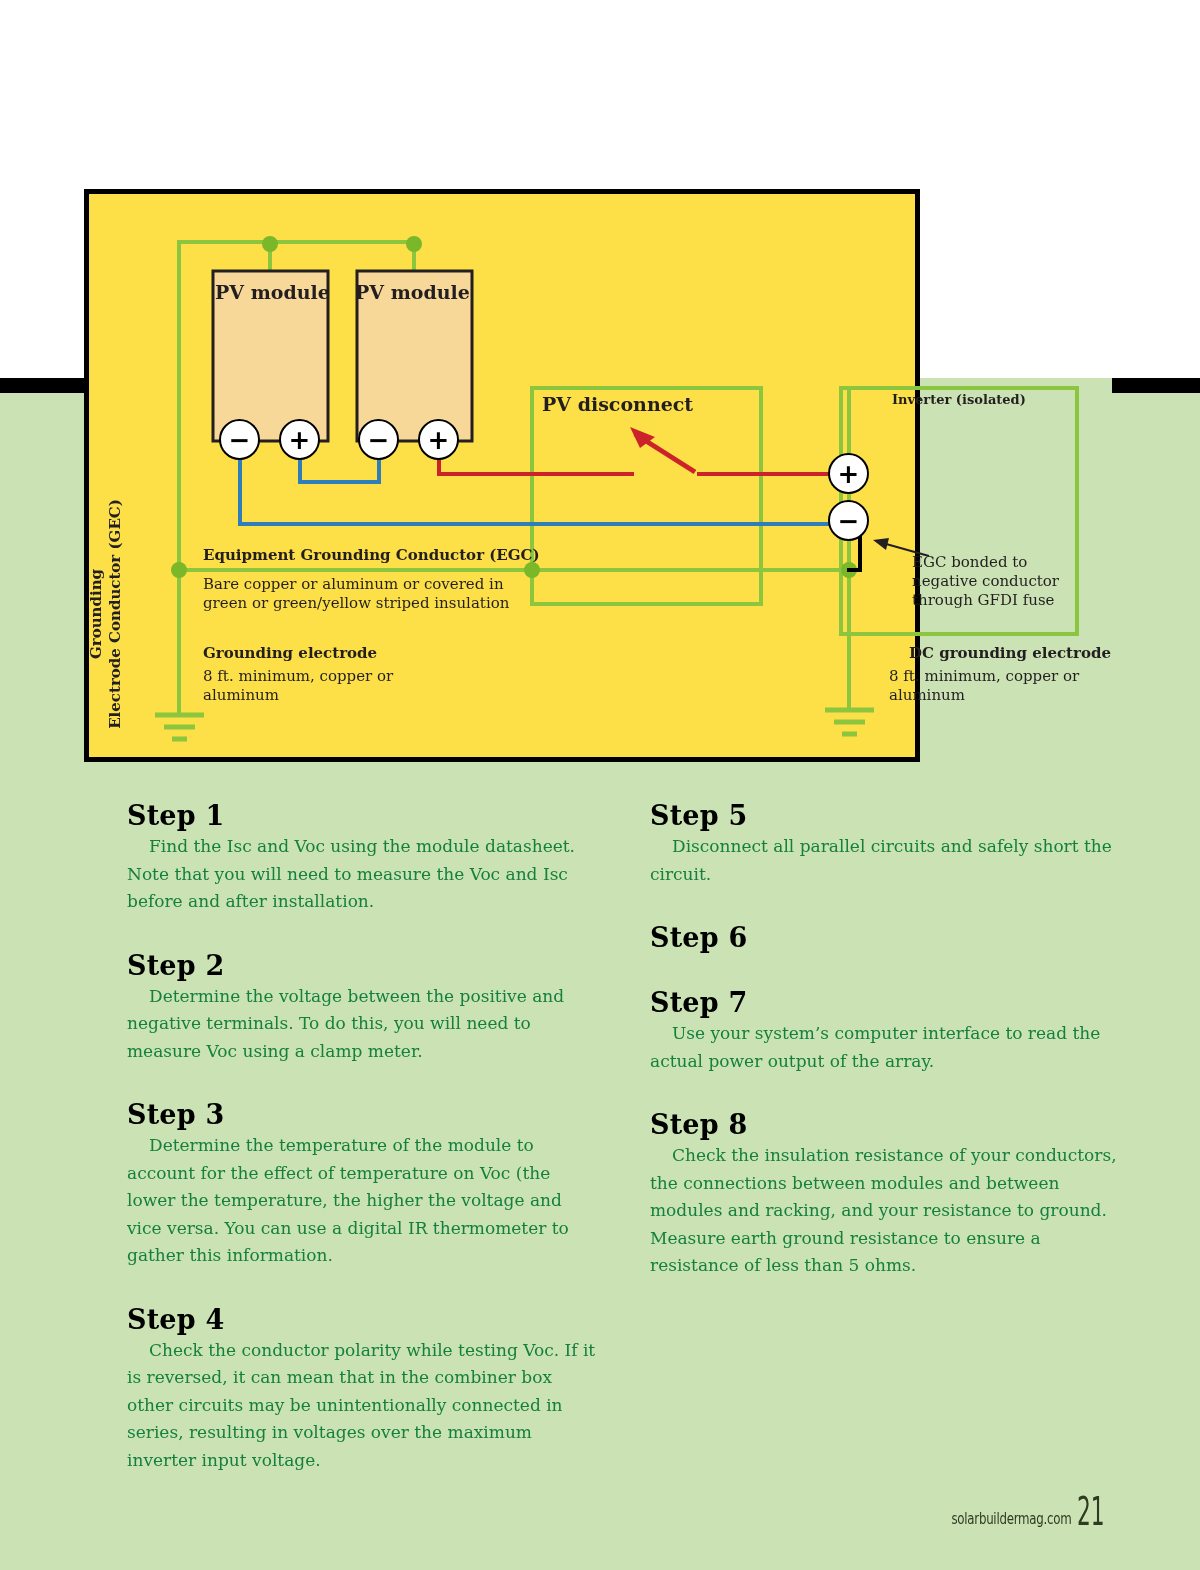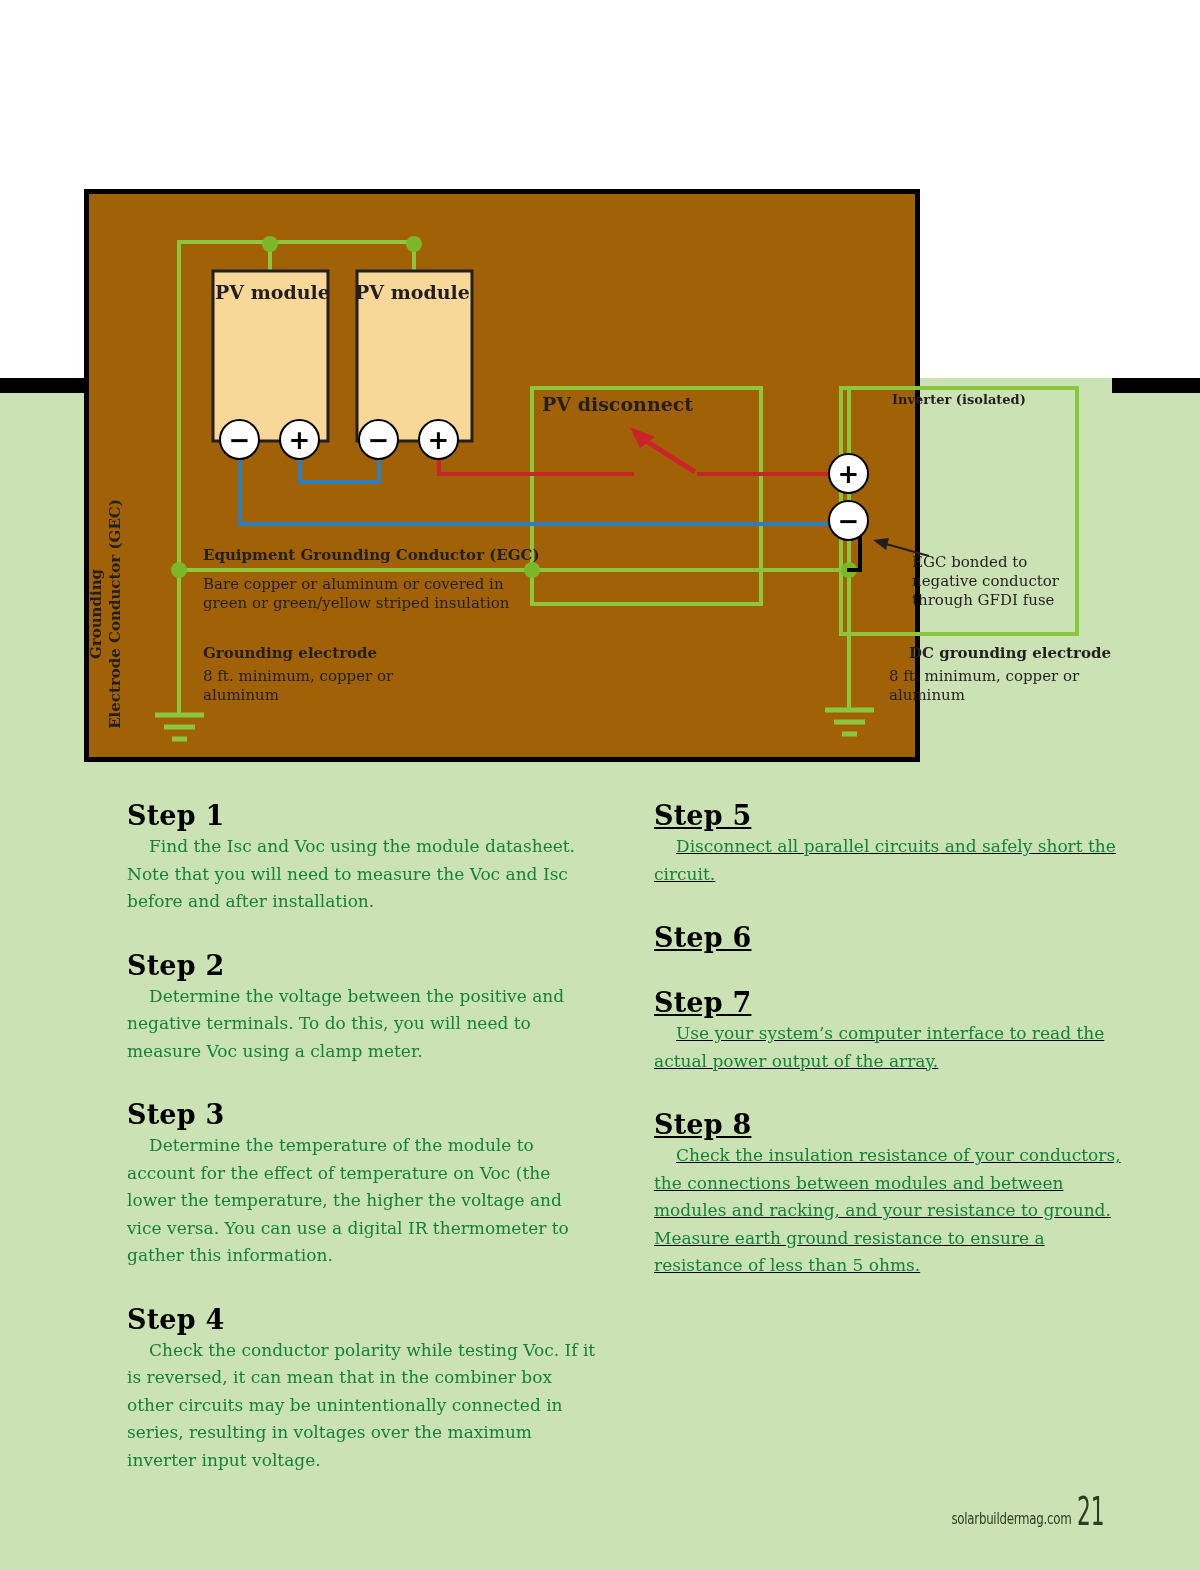--- a/index.html
+++ b/index.html
@@ -38,21 +38,21 @@
   #black-bar-left  { left: 0;     width: 86px; }
   #black-bar-right { left: 1112px; width: 88px; }
 
   
   #figure {
     position: absolute;
     left: 84px;
     top: 189px;
     width: 836px;
     height: 573px;
-    background: #a16207;
+    background: #fde047;
     border: 5px solid #000000;
     box-sizing: border-box;
   }
   #figure-canvas {
     position: absolute;
     left: 0; top: 0;
     width: 100%; height: 100%;
   }
   #figure-canvas svg { display: block; }
 
@@ -130,28 +130,28 @@
   #terminal-m2-pos { left: 329px; top: 225px; }
   #terminal-inv-pos { left: 739px; top: 259px; }
   #terminal-inv-neg { left: 739px; top: 306px; }
 
   
   #steps {
     position: absolute;
     left: 0; top: 800px;
     width: 1200px;
     display: flex;
-    gap: 4px;
+    gap: 12px;
   }
   .step-col {
     width: 500px;
     box-sizing: border-box;
   }
   #step-col-left  { margin-left: 127px; }
-  #step-col-right { margin-left: 23px; text-decoration: underline; }
+  #step-col-right { margin-left: 11px; }
 
   .step-block { margin-bottom: 34px; }
   .step-heading {
     font-family: "DejaVu Serif", "Liberation Serif", serif;
     font-weight: bold;
     font-size: 27px;
     color: #000000;
     margin: 0 0 2px 0;
     letter-spacing: 0.2px;
   }

